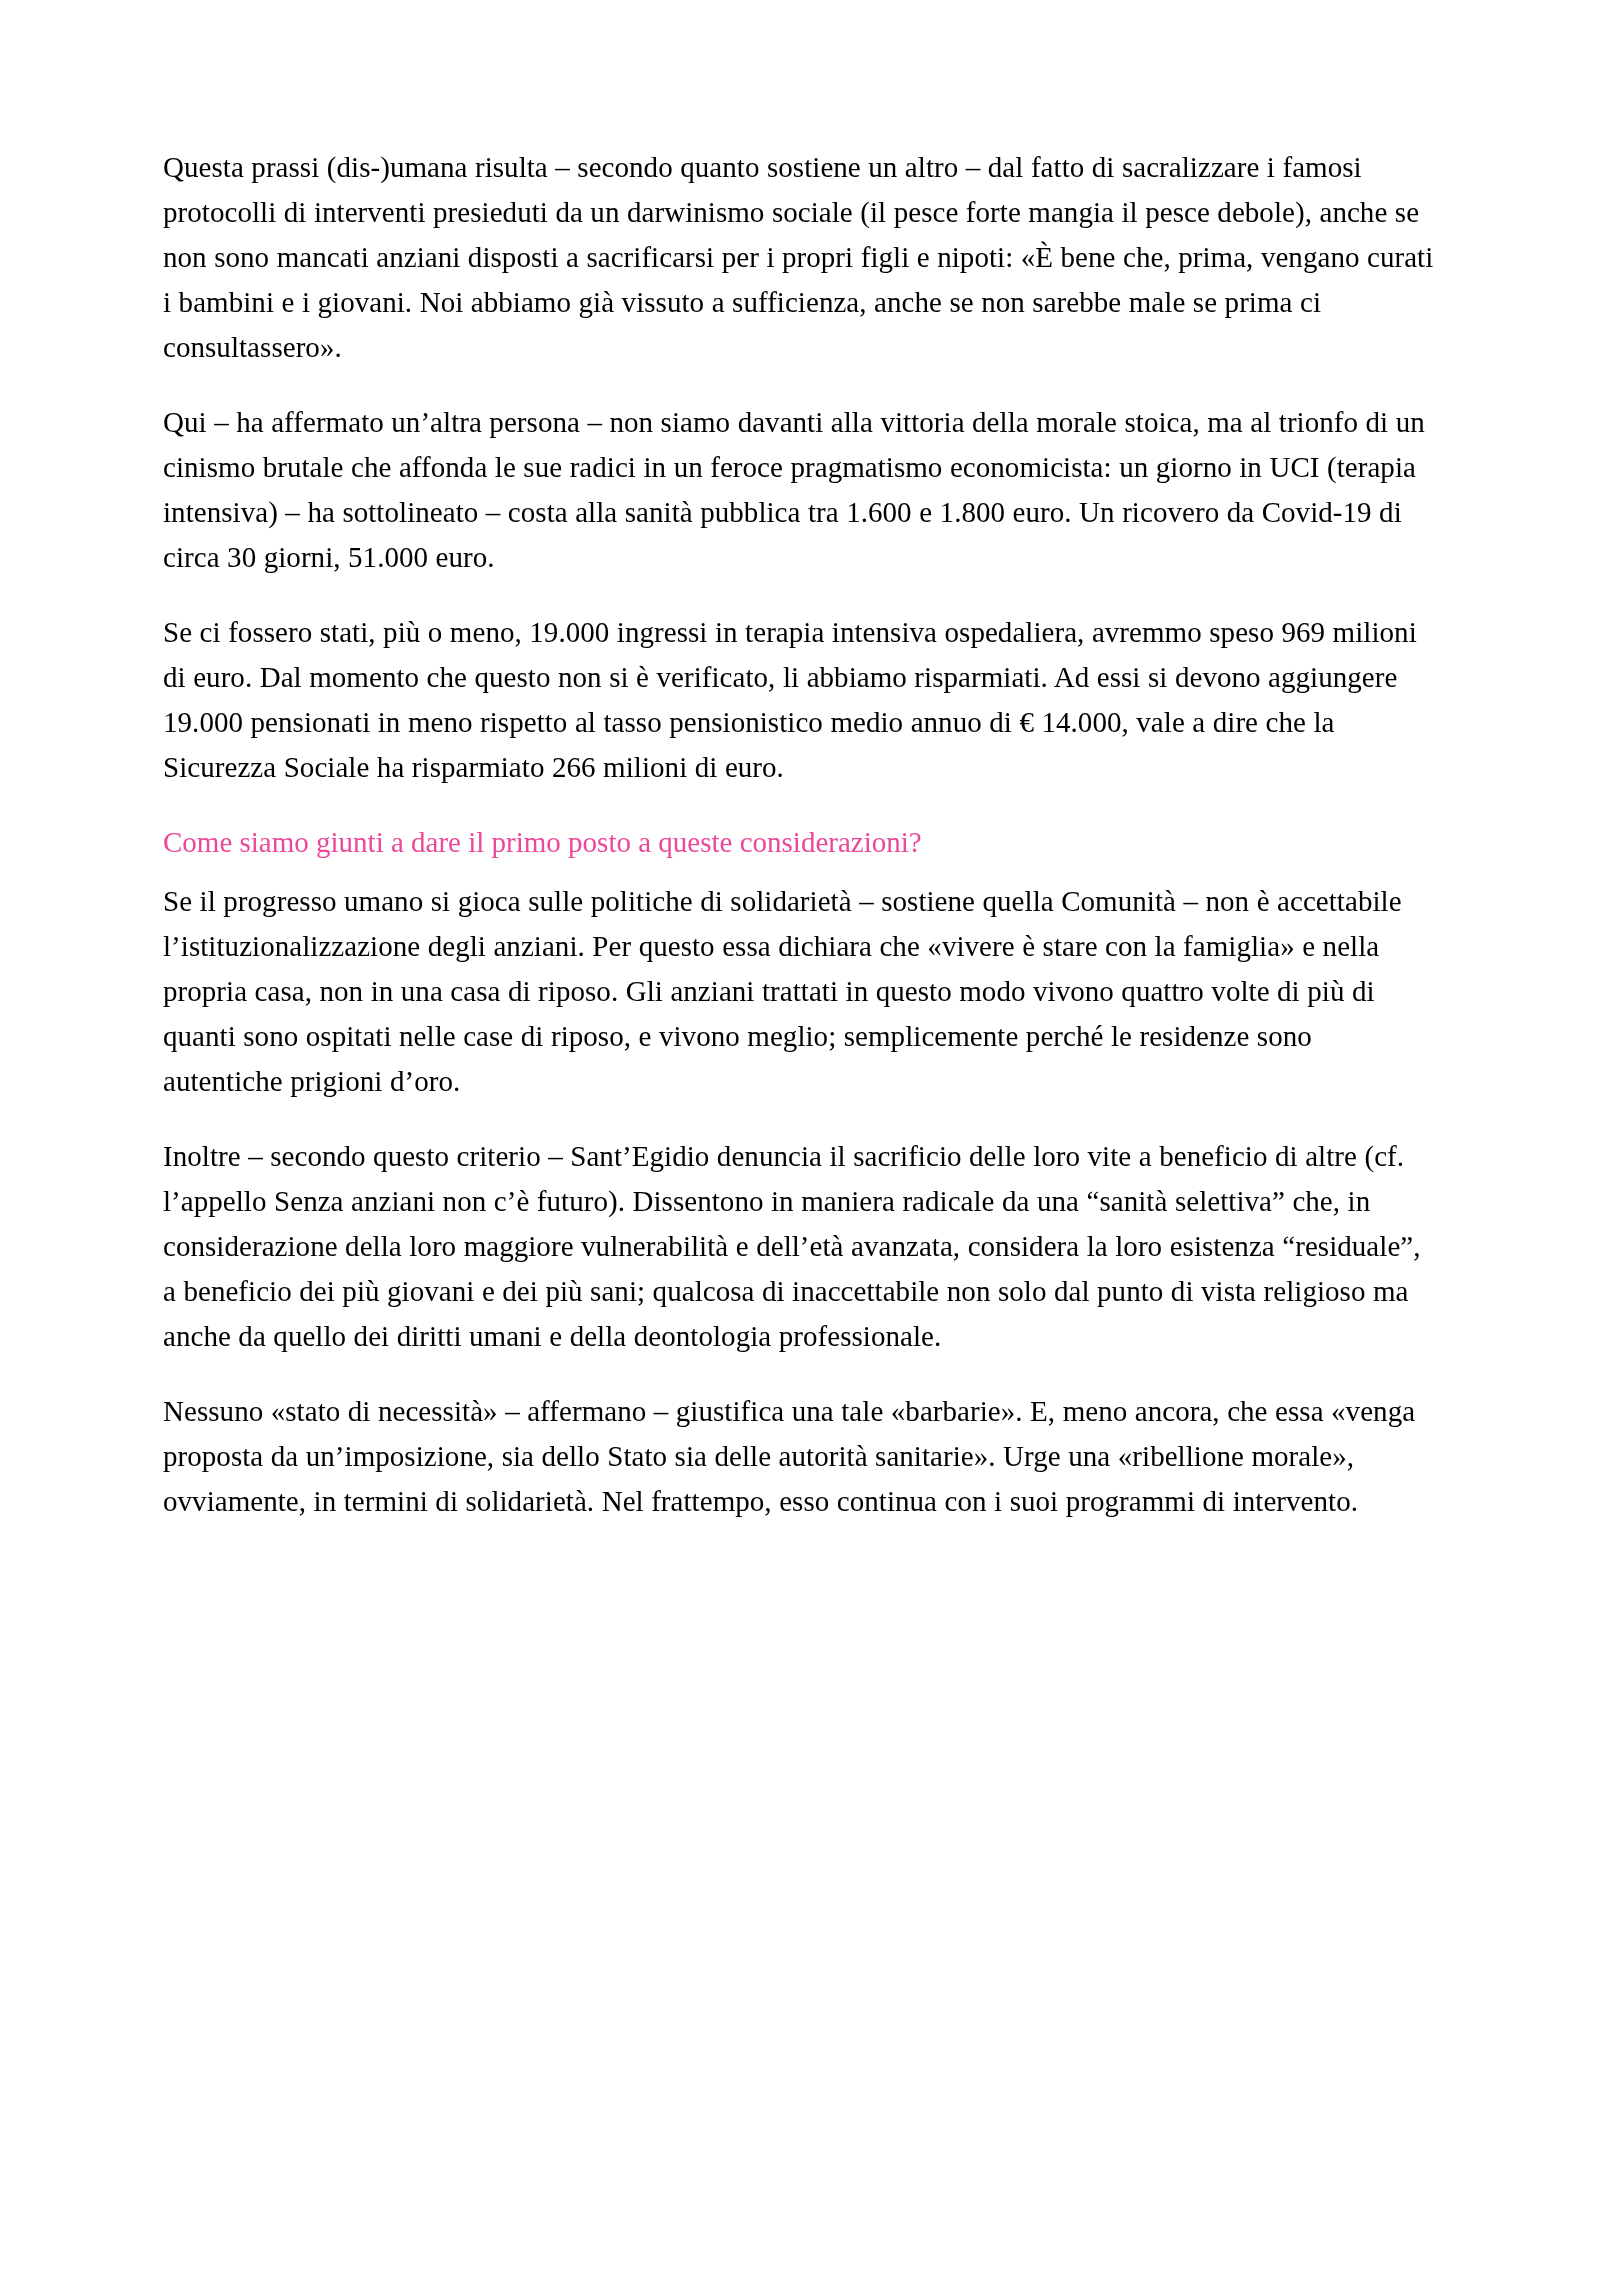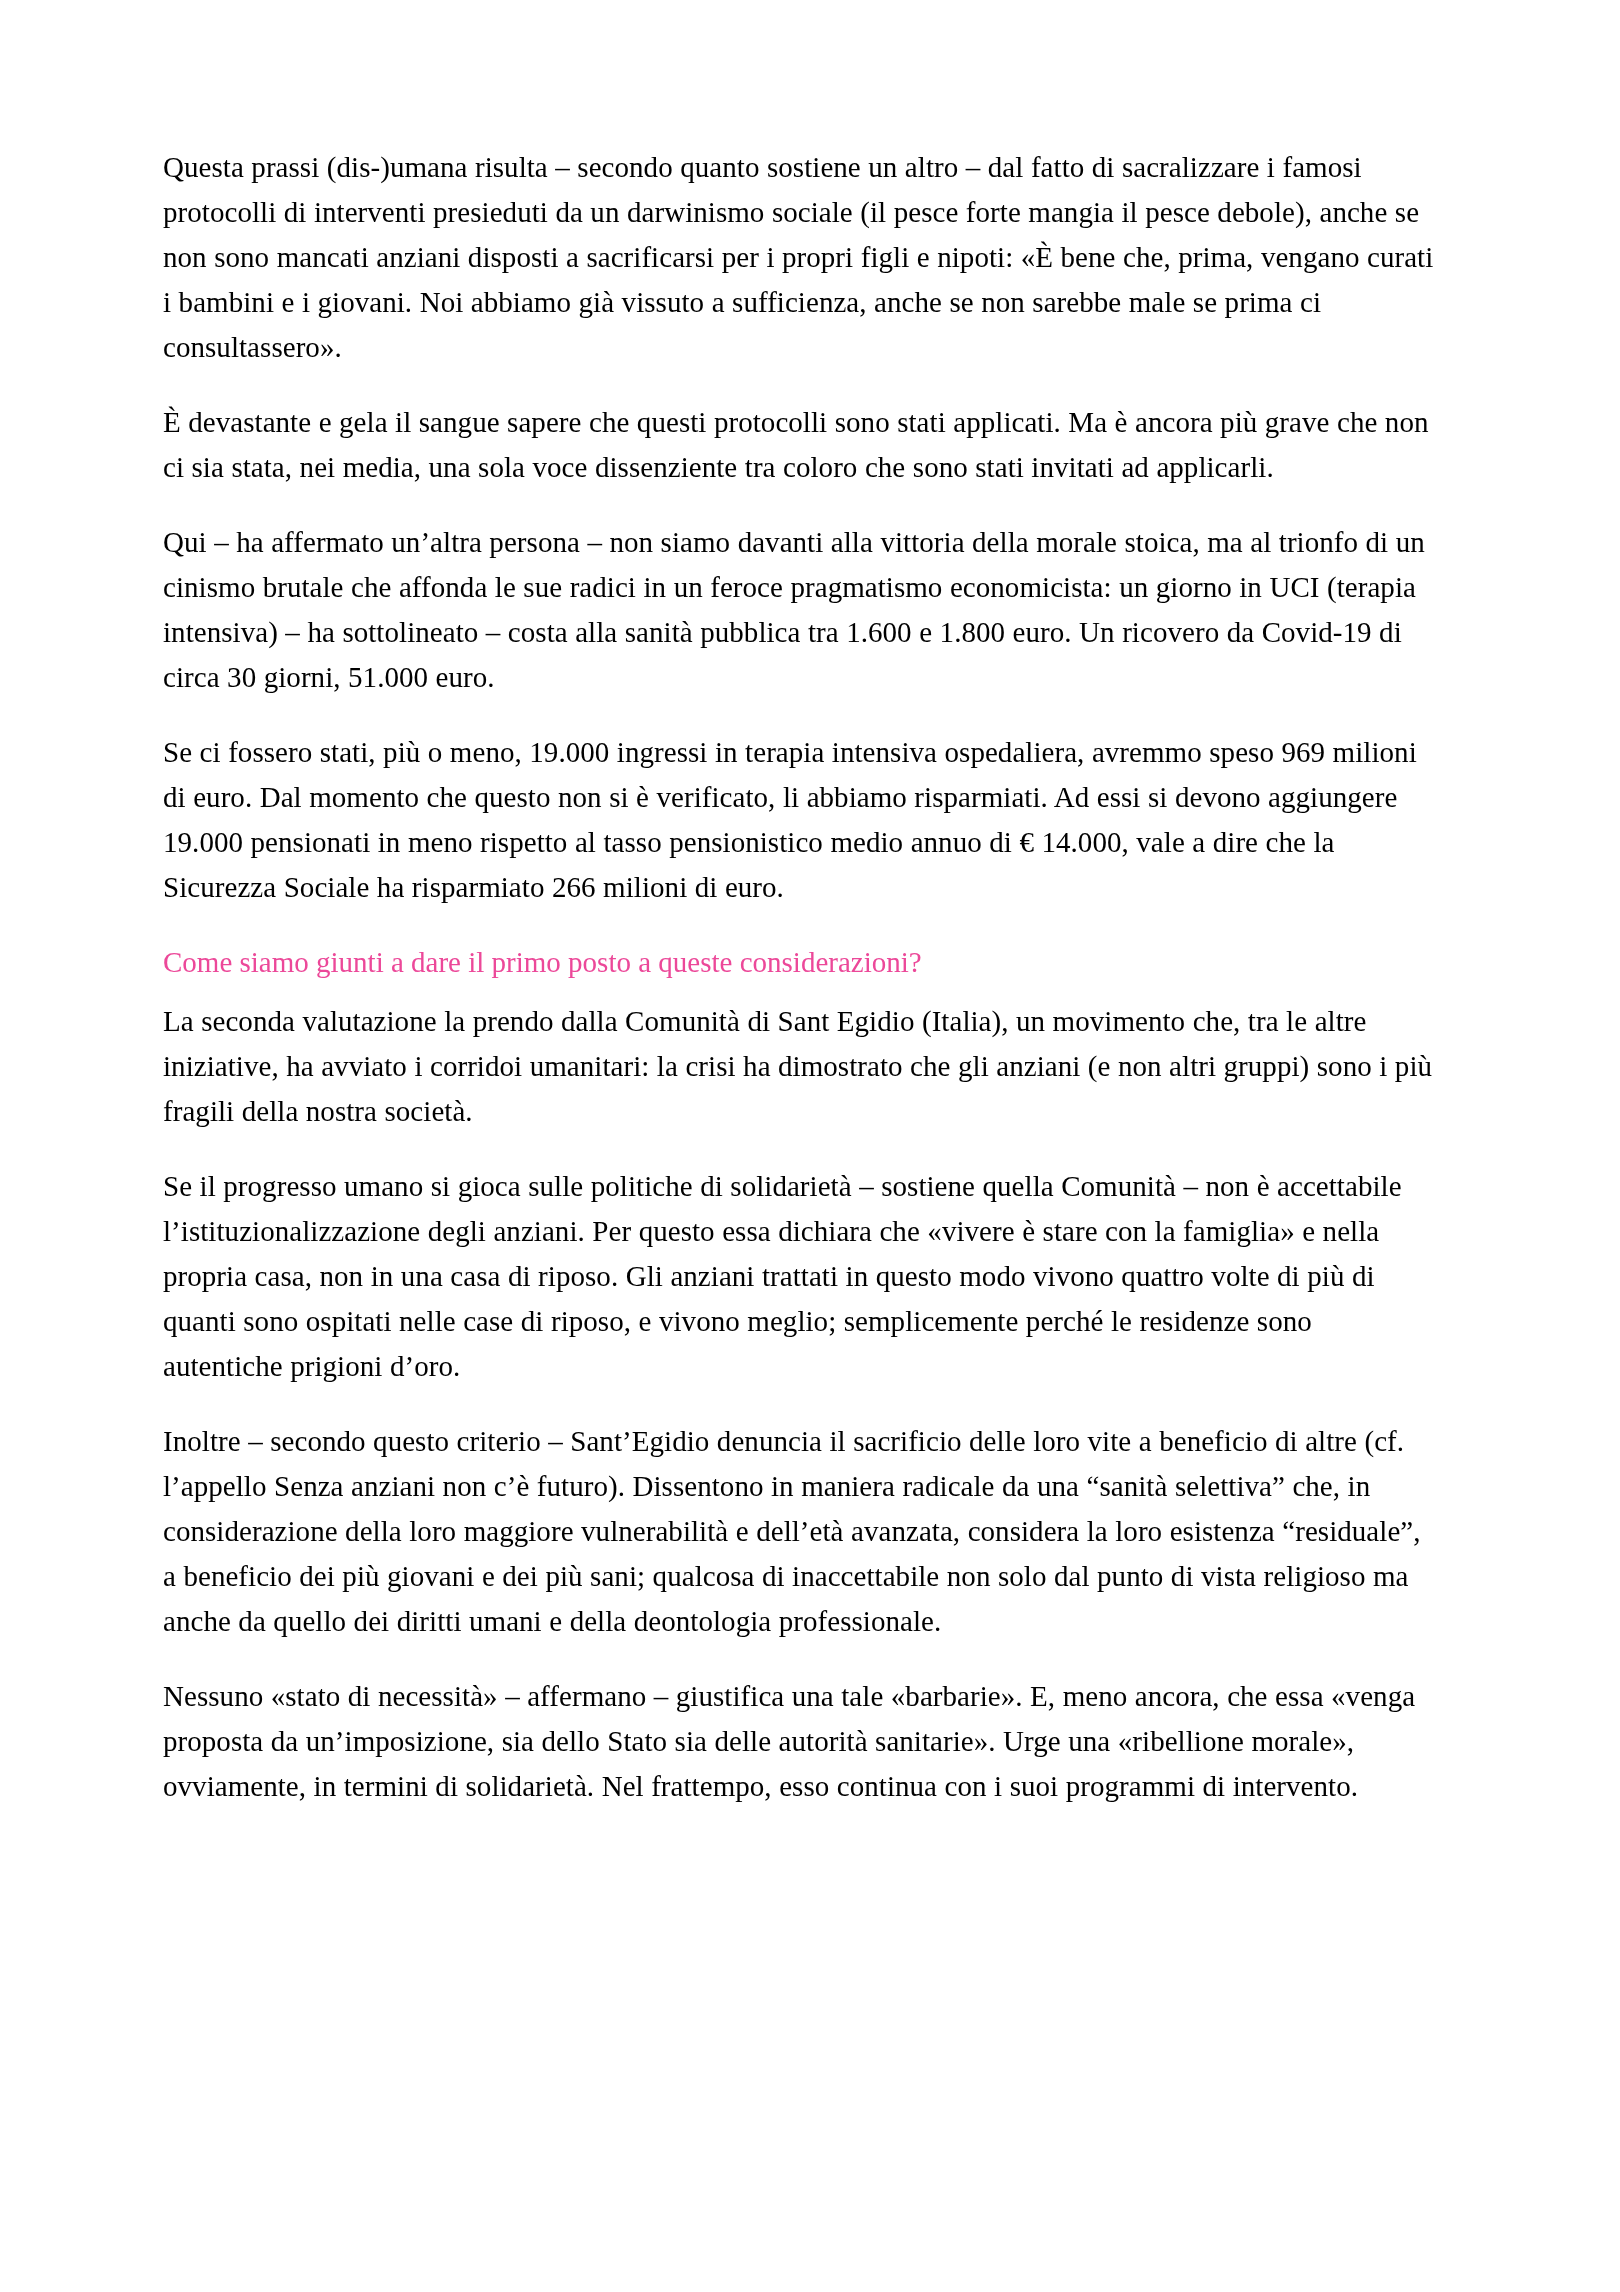--- a/index.html
+++ b/index.html
@@ -57,30 +57,28 @@
   }
 </style>
 </head>
 <body>
 
 <div class="page">
   <div class="content">
 
     <p class="para">Questa prassi (dis-)umana risulta – secondo quanto sostiene un altro – dal fatto di sacralizzare i famosi protocolli di interventi presieduti da un darwinismo sociale (il pesce forte mangia il pesce debole), anche se non sono mancati anziani disposti a sacrificarsi per i propri figli e nipoti: «È bene che, prima, vengano curati i bambini e i giovani. Noi abbiamo già vissuto a sufficienza, anche se non sarebbe male se prima ci consultassero».</p>
 
-    <p class="para">È devastante e gela il sangue sapere che questi protocolli sono stati applicati. Ma è ancora più grave che non ci sia stata, nei media, una sola voce dissenziente tra coloro che sono stati invitati ad applicarli.</p>
 
     <p class="para">Qui – ha affermato un’altra persona – non siamo davanti alla vittoria della morale stoica, ma al trionfo di un cinismo brutale che affonda le sue radici in un feroce pragmatismo economicista: un giorno in UCI (terapia intensiva) – ha sottolineato – costa alla sanità pubblica tra 1.600 e 1.800 euro. Un ricovero da Covid-19 di circa 30 giorni, 51.000 euro.</p>
 
     <p class="para">Se ci fossero stati, più o meno, 19.000 ingressi in terapia intensiva ospedaliera, avremmo speso 969 milioni di euro. Dal momento che questo non si è verificato, li abbiamo risparmiati. Ad essi si devono aggiungere 19.000 pensionati in meno rispetto al tasso pensionistico medio annuo di € 14.000, vale a dire che la Sicurezza Sociale ha risparmiato 266 milioni di euro.</p>
 
     <p class="question">Come siamo giunti a dare il primo posto a queste considerazioni?</p>
 
 
-    <p class="para">La seconda valutazione la prendo dalla Comunità di Sant Egidio (Italia), un movimento che, tra le altre iniziative, ha avviato i corridoi umanitari: la crisi ha dimostrato che gli anziani (e non altri gruppi) sono i più fragili della nostra società.</p>
 
     <p class="para">Se il progresso umano si gioca sulle politiche di solidarietà – sostiene quella Comunità – non è accettabile l’istituzionalizzazione degli anziani. Per questo essa dichiara che «vivere è stare con la famiglia» e nella propria casa, non in una casa di riposo. Gli anziani trattati in questo modo vivono quattro volte di più di quanti sono ospitati nelle case di riposo, e vivono meglio; semplicemente perché le residenze sono autentiche prigioni d’oro.</p>
 
     <p class="para"><span>Inoltre – secondo questo criterio – Sant’Egidio denuncia il sacrificio delle loro vite a beneficio di altre (cf. l’appello </span><span class="ital">Senza anziani non c’è futuro</span><span>). Dissentono in maniera radicale da una “sanità selettiva” che, in considerazione della loro maggiore vulnerabilità e dell’età avanzata, considera la loro esistenza “residuale”, a beneficio dei più giovani e dei più sani; qualcosa di inaccettabile non solo dal punto di vista religioso ma anche da quello dei diritti umani e della deontologia professionale.</span></p>
 
     <p class="para">Nessuno «stato di necessità» – affermano – giustifica una tale «barbarie». E, meno ancora, che essa «venga proposta da un’imposizione, sia dello Stato sia delle autorità sanitarie». Urge una «ribellione morale», ovviamente, in termini di solidarietà. Nel frattempo, esso continua con i suoi programmi di intervento.</p>
 
   </div>
 </div>
 

